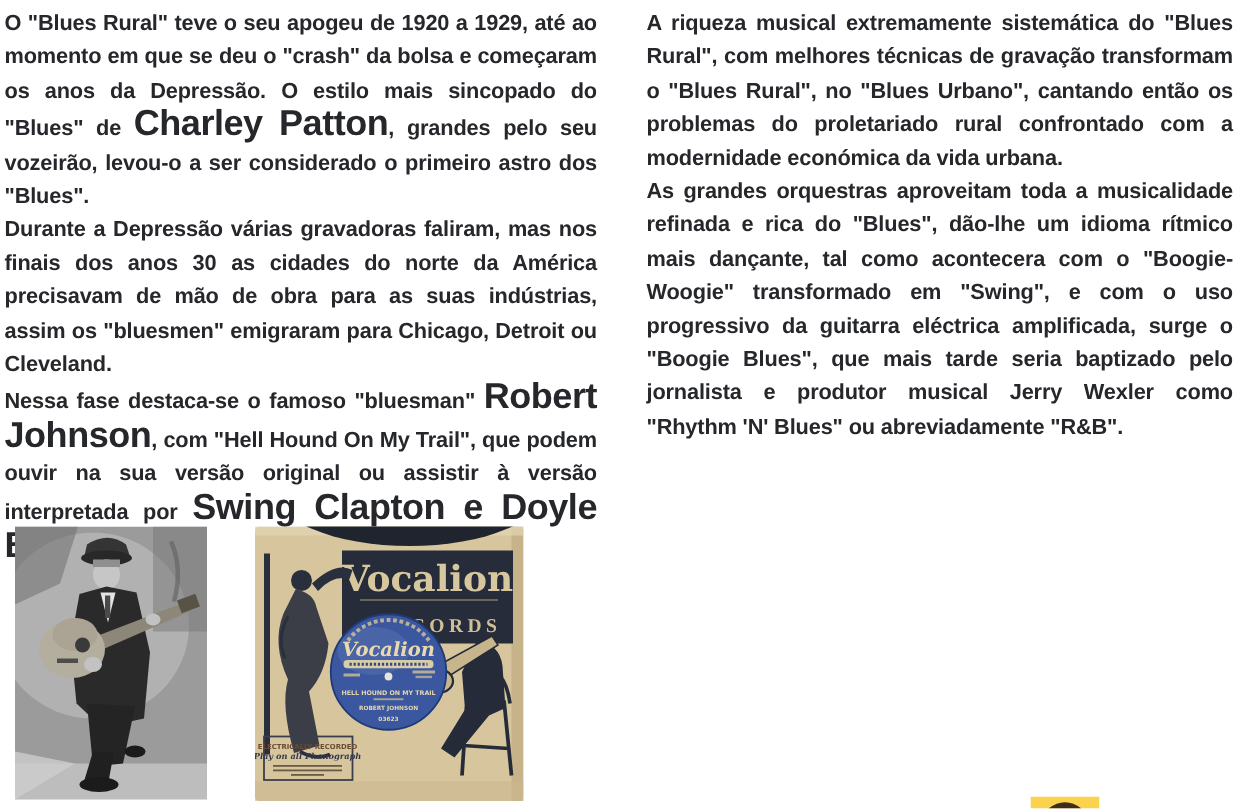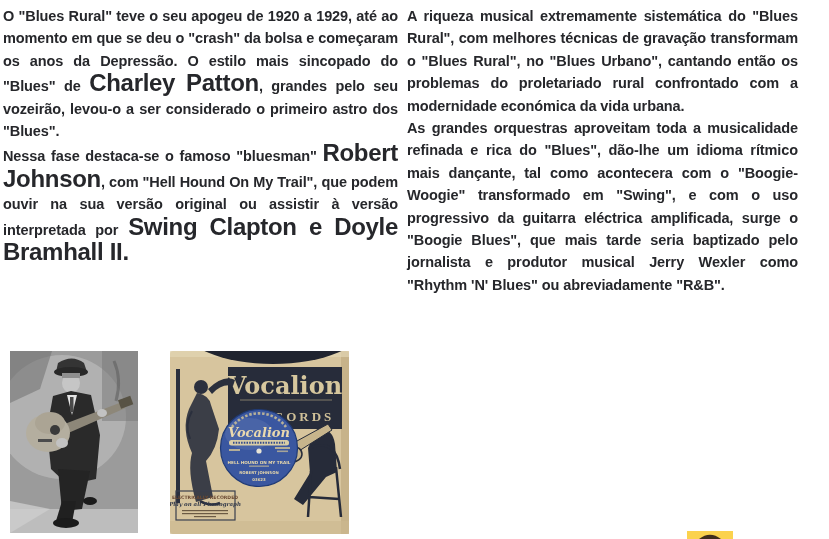--- a/index.html
+++ b/index.html
@@ -10,21 +10,21 @@
   .page { position:relative; width:829px; height:539px; }
 
   
   .col {
     position:absolute; top:5px;
     font-size:14.5px; font-weight:700; line-height:22.4px;
     color:#26272b; text-align:justify; letter-spacing:-0.1px;
   }
   .col p { margin:0; padding:0; }
   .col-left  { left:3px;  width:395px; }
-  .col-right { left:407px; width:391px; }
+  .col-right { left:431px; width:391px; }
   .person-name { font-size:24px; letter-spacing:-0.3px; }
 
   
   .photo-rj   { position:absolute; left:10px;  top:351px; width:128px; height:182px; }
   .photo-voc  { position:absolute; left:152px; top:351px; width:210px; height:183px;padding-left:18px; }
   .sticker    { position:absolute; left:687px; top:531px; width:46px;  height:8px; }
 
   svg { display:block; }
   .voc-blackletter {
     font-family:"DejaVu Serif","Liberation Serif",serif;
@@ -42,20 +42,21 @@
   .stamp-caps  { font-family:"DejaVu Sans",sans-serif; font-weight:bold; fill:#6b4a33; }
   .stamp-script{ font-family:"DejaVu Serif",serif; font-style:italic; font-weight:bold; fill:#333a4a; }
 </style>
 </head>
 <body>
 
 <div class="page">
 
   <div class="col col-left">
     <p><span>O "Blues Rural" teve o seu apogeu de 1920 a 1929, até ao momento em que se deu o "crash" da bolsa e começaram os anos da Depressão. O estilo mais sincopado do "Blues" de </span><span class="person-name">Charley Patton</span><span>, grandes pelo seu vozeirão, levou-o a ser considerado o primeiro astro dos "Blues".</span></p>
+    <p><span>Durante a Depressão várias gravadoras faliram, mas nos finais dos anos 30 as cidades do norte da América precisavam de mão de obra para as suas indústrias, assim os "bluesmen" emigraram para Chicago, Detroit ou Cleveland.</span></p>
     <p><span>Nessa fase destaca-se o famoso "bluesman" </span><span class="person-name">Robert Johnson</span><span>, com "Hell Hound On My Trail", que podem ouvir na sua versão original ou assistir à versão interpretada por </span><span class="person-name">Swing Clapton e Doyle Bramhall II.</span></p>
   </div>
 
   <div class="col col-right">
     <p><span>A riqueza musical extremamente sistemática do "Blues Rural", com melhores técnicas de gravação transformam o "Blues Rural", no "Blues Urbano", cantando então os problemas do proletariado rural confrontado com a modernidade económica da vida urbana.</span></p>
     <p><span>As grandes orquestras aproveitam toda a musicalidade refinada e rica do "Blues", dão-lhe um idioma rítmico mais dançante, tal como acontecera com o "Boogie-Woogie" transformado em "Swing", e com o uso progressivo da guitarra eléctrica amplificada, surge o "Boogie Blues", que mais tarde seria baptizado pelo jornalista e produtor musical Jerry Wexler como "Rhythm 'N' Blues" ou abreviadamente "R&amp;B".</span></p>
   </div>
 
   <div class="photo-rj">
     <svg width="128" height="182" viewBox="0 0 128 182">

